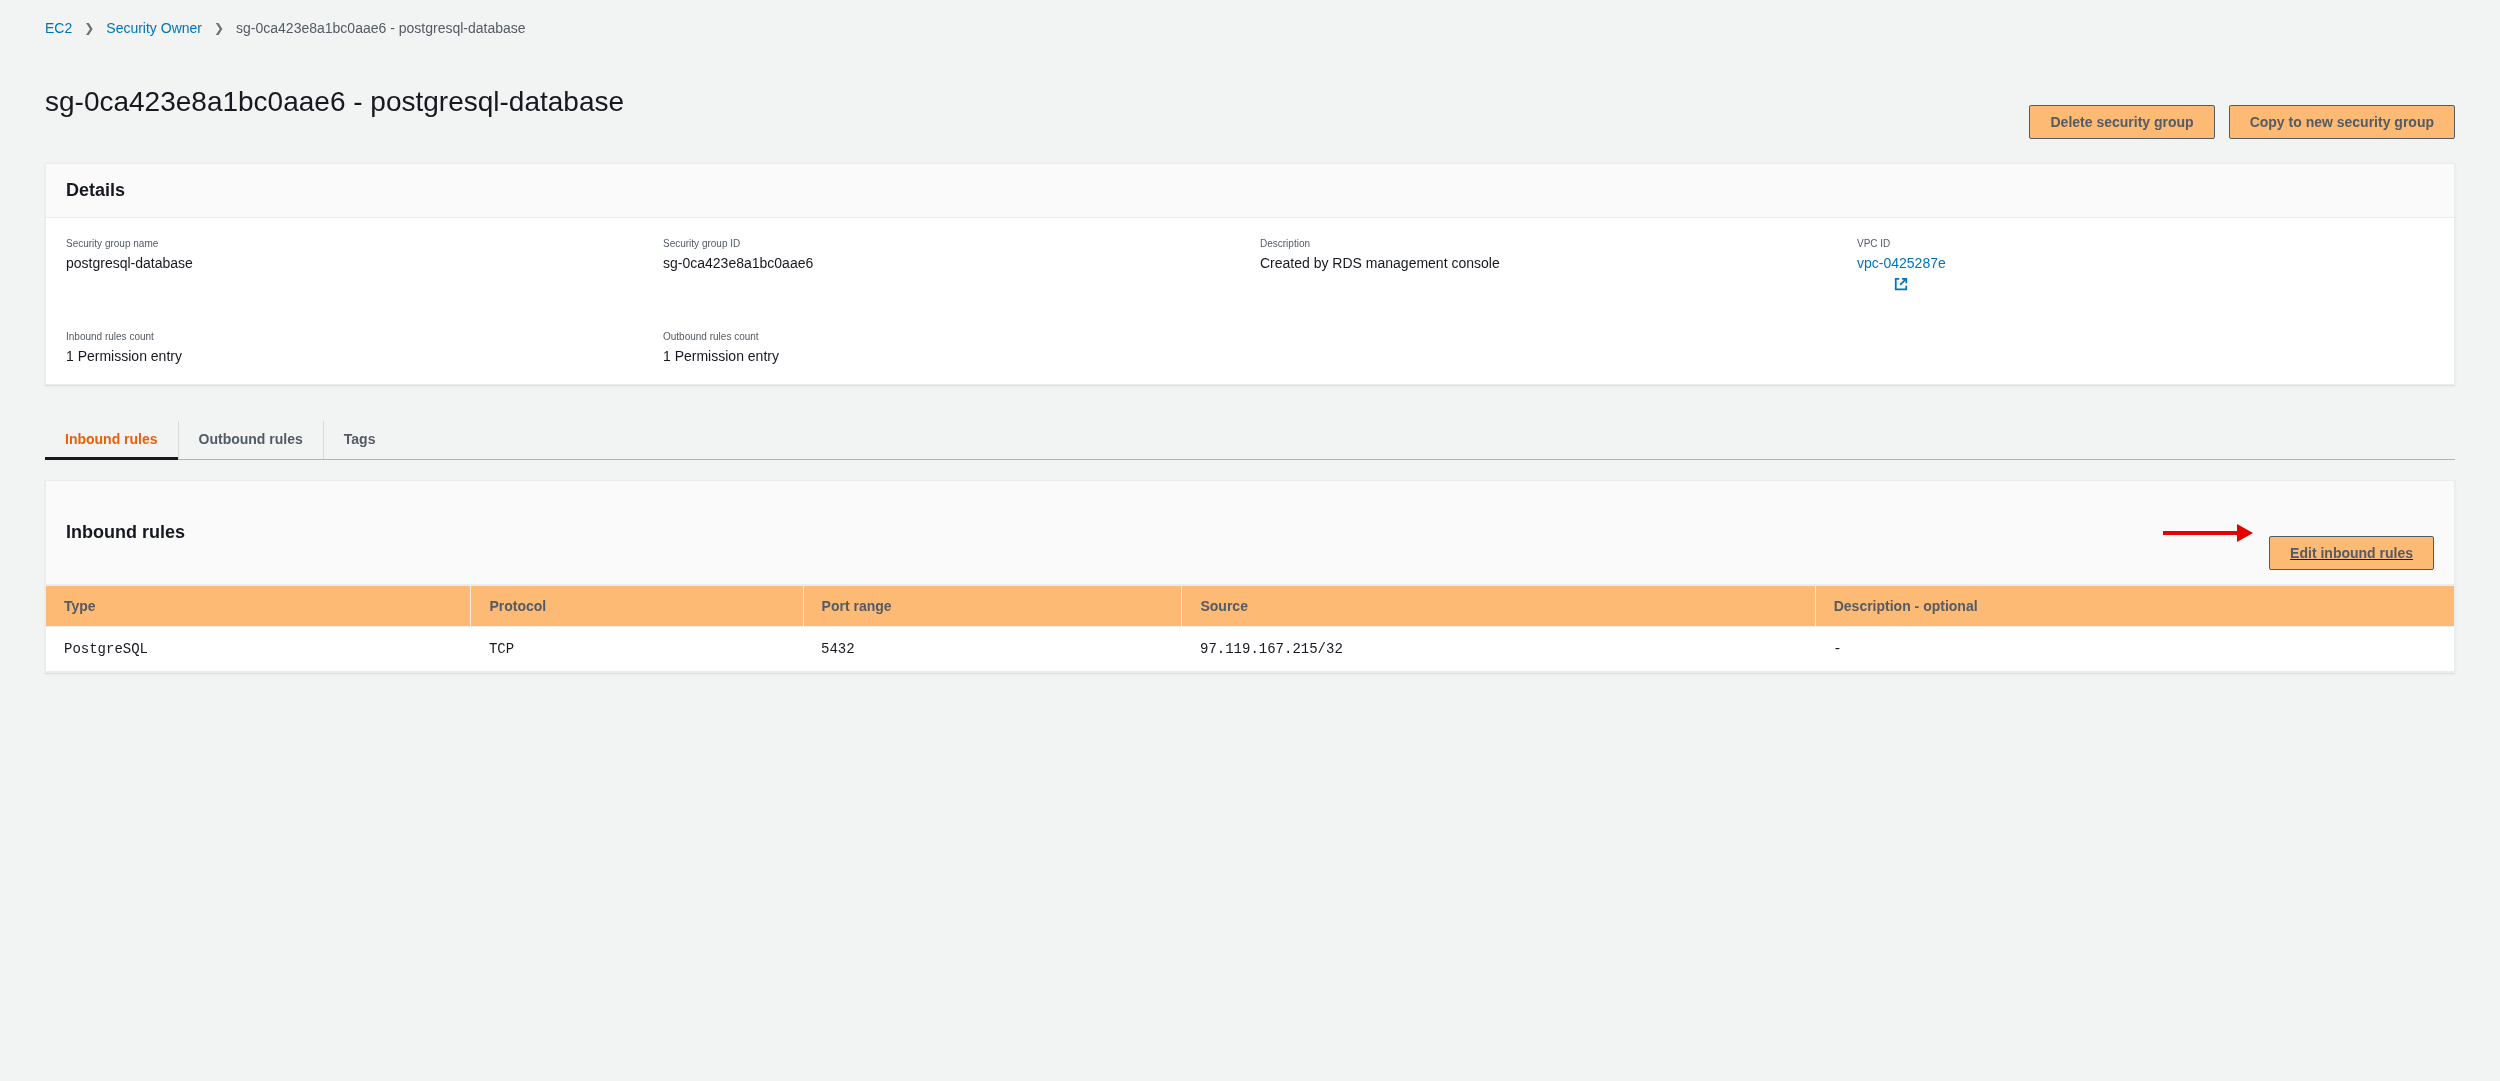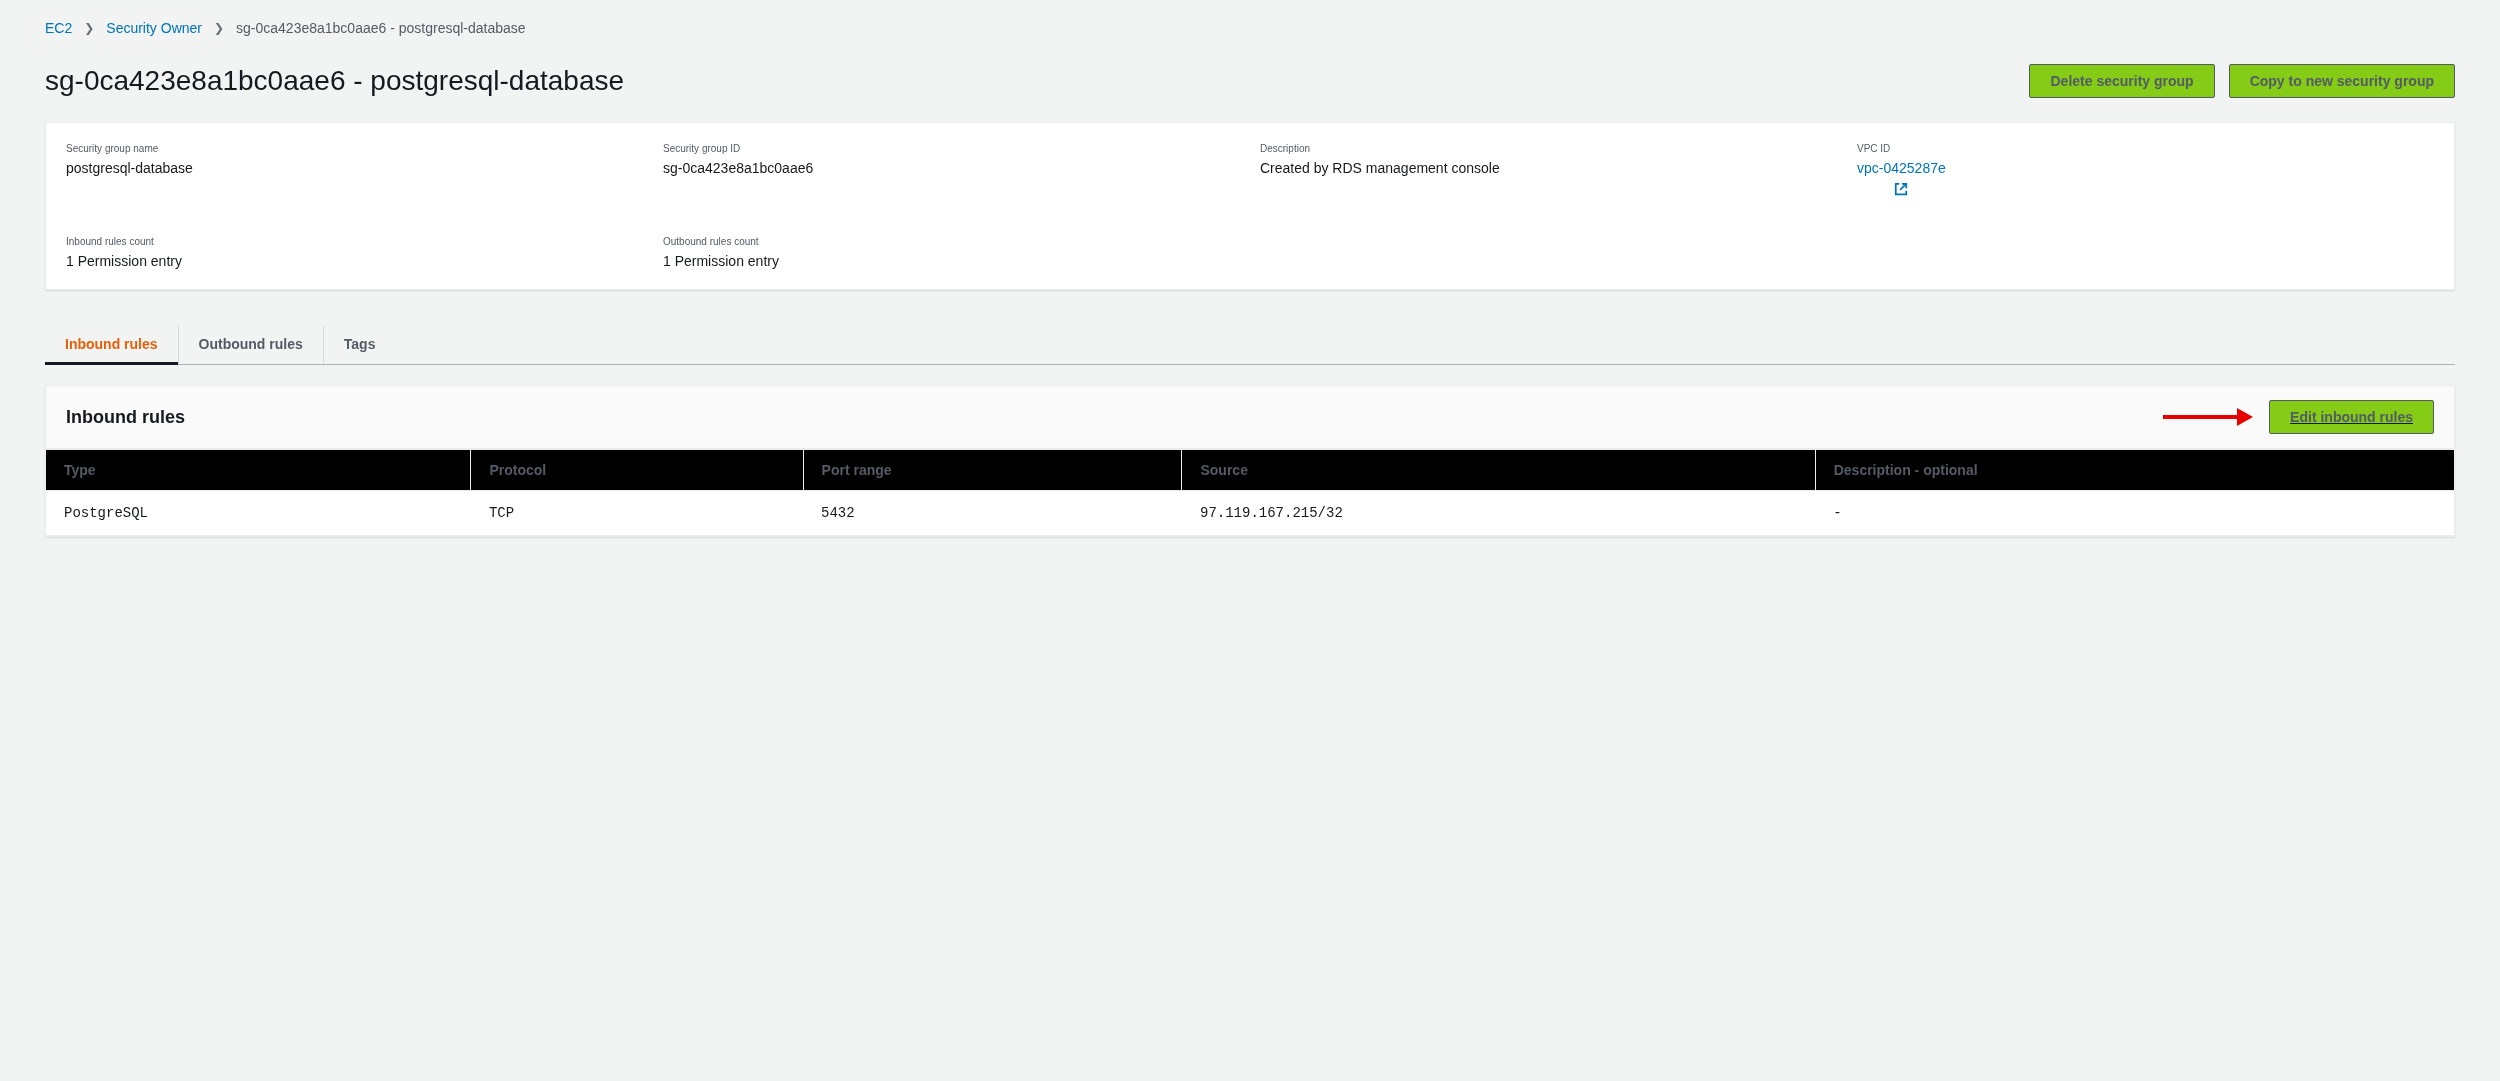--- a/index.html
+++ b/index.html
@@ -28,29 +28,30 @@
     align-items: center;
     margin-top: 28px;
   }
   h1 {
     font-size: 28px;
     font-weight: 400;
     color: #16191f;
   }
   .btn-group { display: flex; gap: 14px; }
   .btn {
-    background: #84cc16;
+    background: #fdba74;
     border: 1px solid #545b64;
     border-radius: 2px;
     padding: 6px 20px;
     font-size: 14px;
     font-weight: 700;
     color: #545b64;
     cursor: pointer;
     line-height: 20px;
+    margin-top: 41px;
   }
   .panel {
     background: #fff;
     border: 1px solid #eaeded;
     box-shadow: 0 1px 1px rgba(0,0,0,0.05), 0 1px 3px rgba(0,0,0,0.05);
     margin-top: 24px;
   }
   .panel-header {
     background: #fafafa;
     border-bottom: 1px solid #eaeded;
@@ -139,21 +140,21 @@
   table {
     width: 100%;
     border-collapse: collapse;
   }
   thead th {
     text-align: left;
     font-weight: 700;
     color: #545b64;
     font-size: 14px;
     padding: 12px 18px;
-    background: #000000;
+    background: #fdba74;
     border-top: 1px solid #eaeded;
     border-bottom: 1px solid #eaeded;
     border-left: 1px solid #eaeded;
   }
   thead th:first-child { border-left: none; }
   tbody td {
     padding: 14px 18px;
     font-size: 14px;
     color: #16191f;
     border-bottom: 1px solid #eaeded;
@@ -173,20 +174,21 @@
 
 <div class="header-row">
   <h1>sg-0ca423e8a1bc0aae6 - postgresql-database</h1>
   <div class="btn-group">
     <button class="btn">Delete security group</button>
     <button class="btn">Copy to new security group</button>
   </div>
 </div>
 
 <section class="panel">
+  <div class="panel-header">Details</div>
   <div class="panel-body">
     <div class="details-grid">
       <div>
         <div class="field-label">Security group name</div>
         <div class="field-value">postgresql-database</div>
       </div>
       <div>
         <div class="field-label">Security group ID</div>
         <div class="field-value">sg-0ca423e8a1bc0aae6</div>
       </div>

